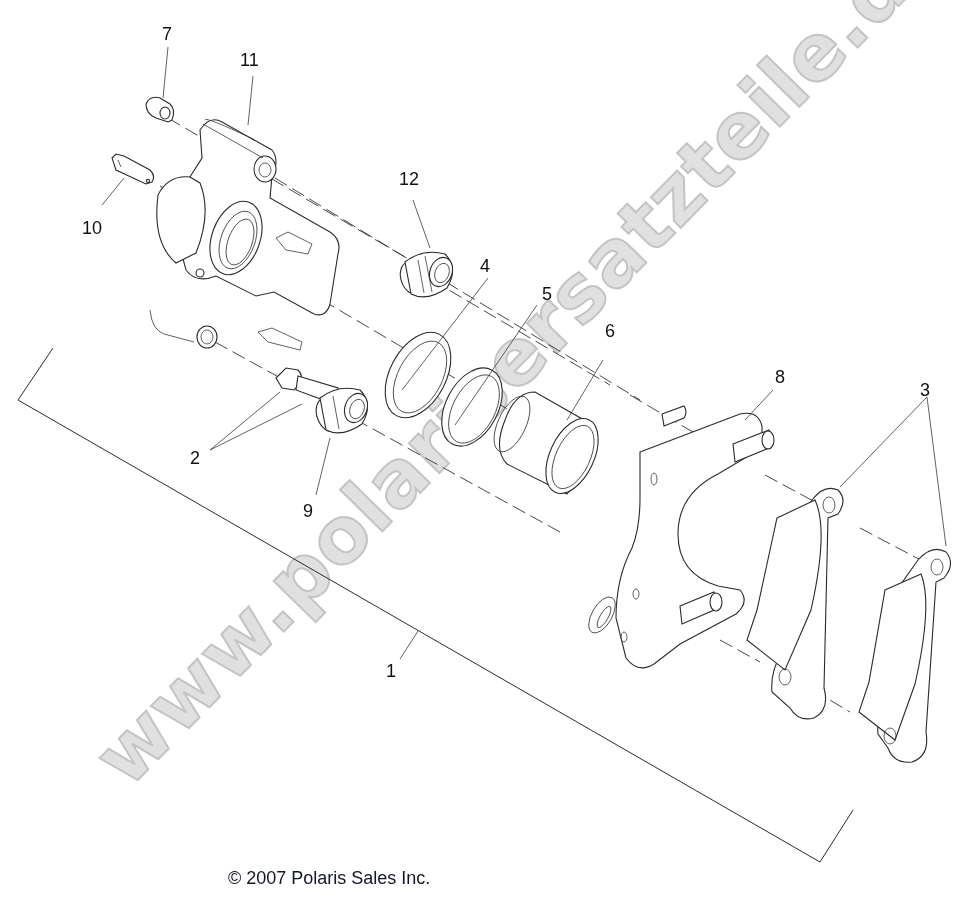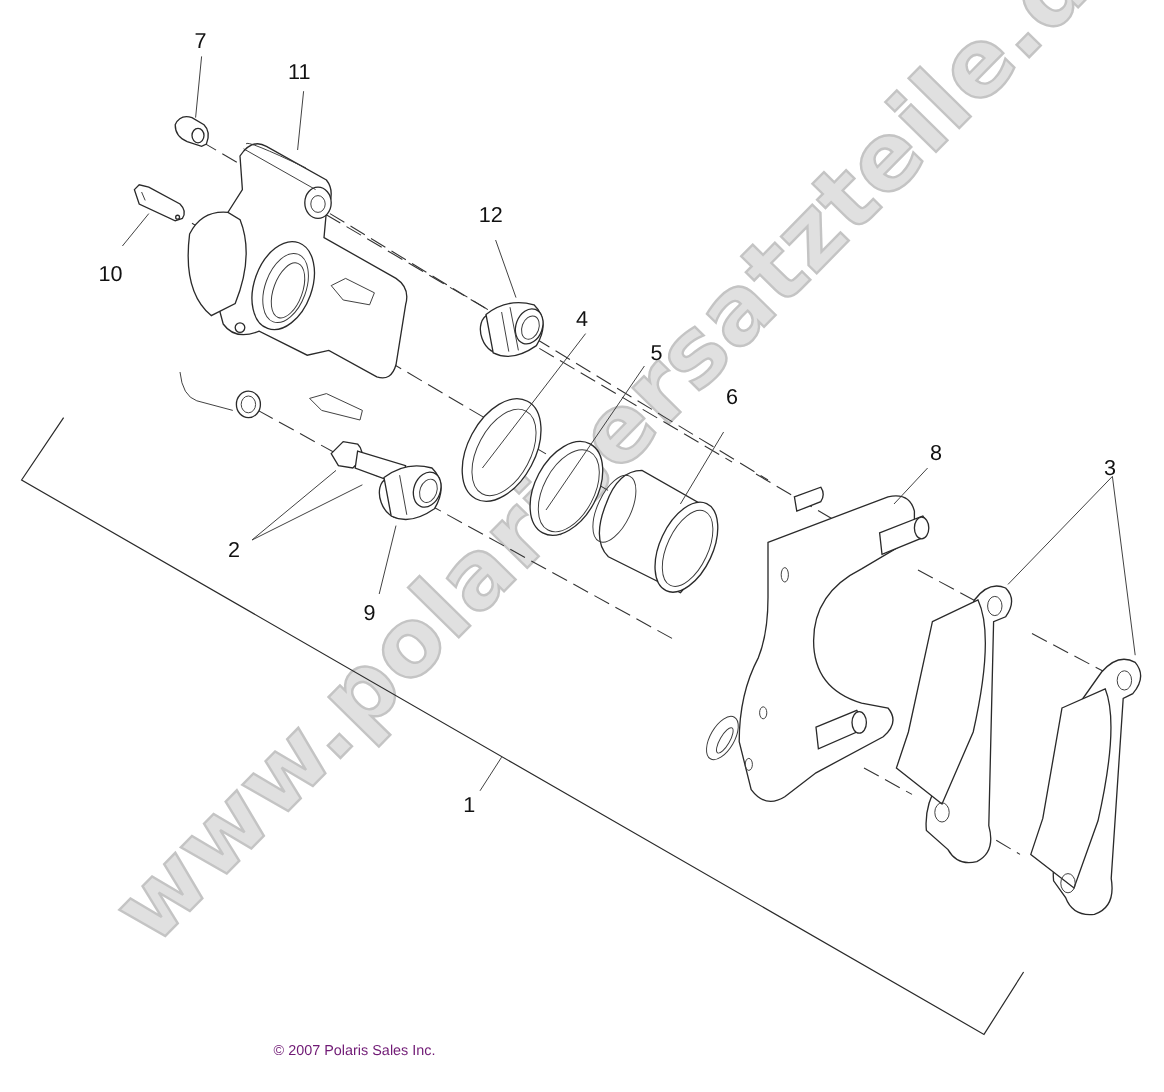--- a/index.html
+++ b/index.html
@@ -4,21 +4,21 @@
 <style>
   html,body{margin:0;padding:0;background:#ffffff;}
   body{width:970px;height:910px;position:relative;overflow:hidden;font-family:"Liberation Sans",sans-serif;}
   #diagram{position:absolute;left:0;top:0;width:970px;height:910px;}
   .ln{fill:none;stroke:#2a2a2a;stroke-width:1;}
   .thin{fill:none;stroke:#3a3a3a;stroke-width:0.8;}
   .part{fill:#ffffff;stroke:#2a2a2a;stroke-width:1.1;}
   .dash{fill:none;stroke:#333;stroke-width:0.9;stroke-dasharray:14 6;}
   .callout{font-family:"Liberation Sans",sans-serif;font-size:18px;fill:#111;}
   .wm{font-family:"DejaVu Sans",sans-serif;font-weight:bold;font-size:78px;fill:#e0e0e0;stroke:#c4c4c4;stroke-width:2;letter-spacing:1px;}
-  .copyright{position:absolute;left:228px;top:868px;font-size:12px;color:#701a75;white-space:nowrap;}
+  .copyright{position:absolute;left:228px;top:868px;font-size:18px;color:#0f172a;white-space:nowrap;}
 </style>
 </head>
 <body>
 
 <svg id="diagram" viewBox="0 0 970 910" xmlns="http://www.w3.org/2000/svg">
 
   <g>
     <text class="wm" transform="translate(128,790) rotate(-45.5)">www.polarisersatzteile.de</text>
   </g>
 

